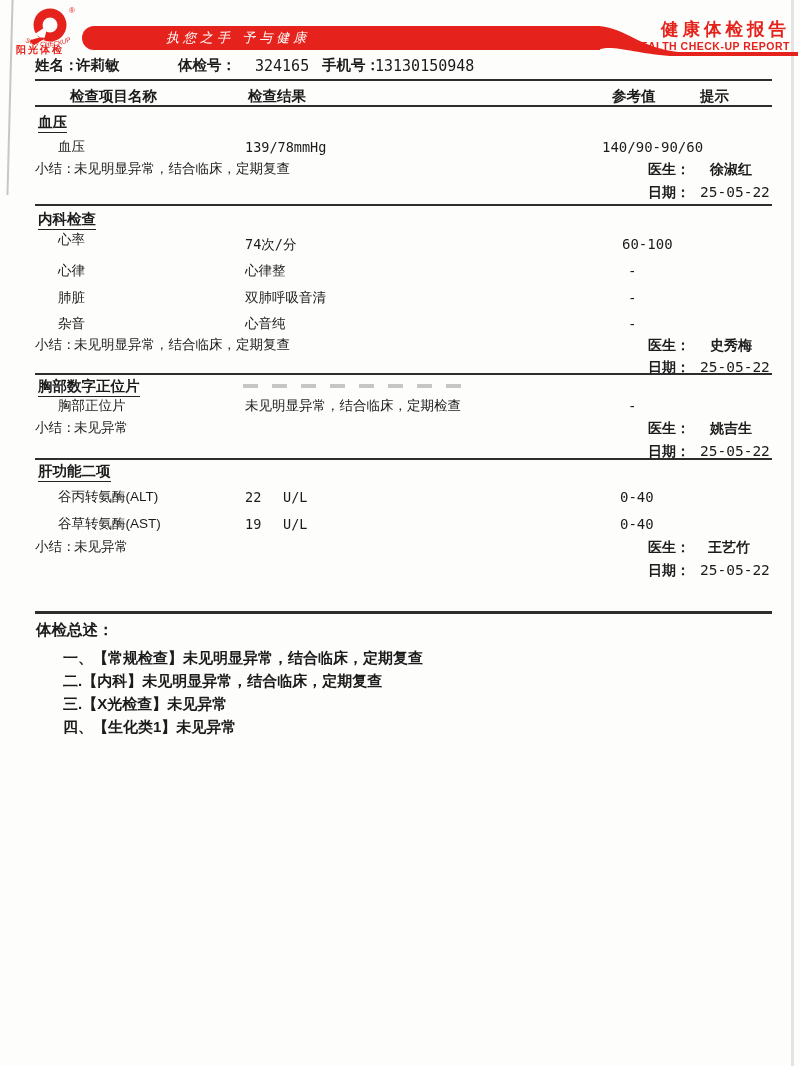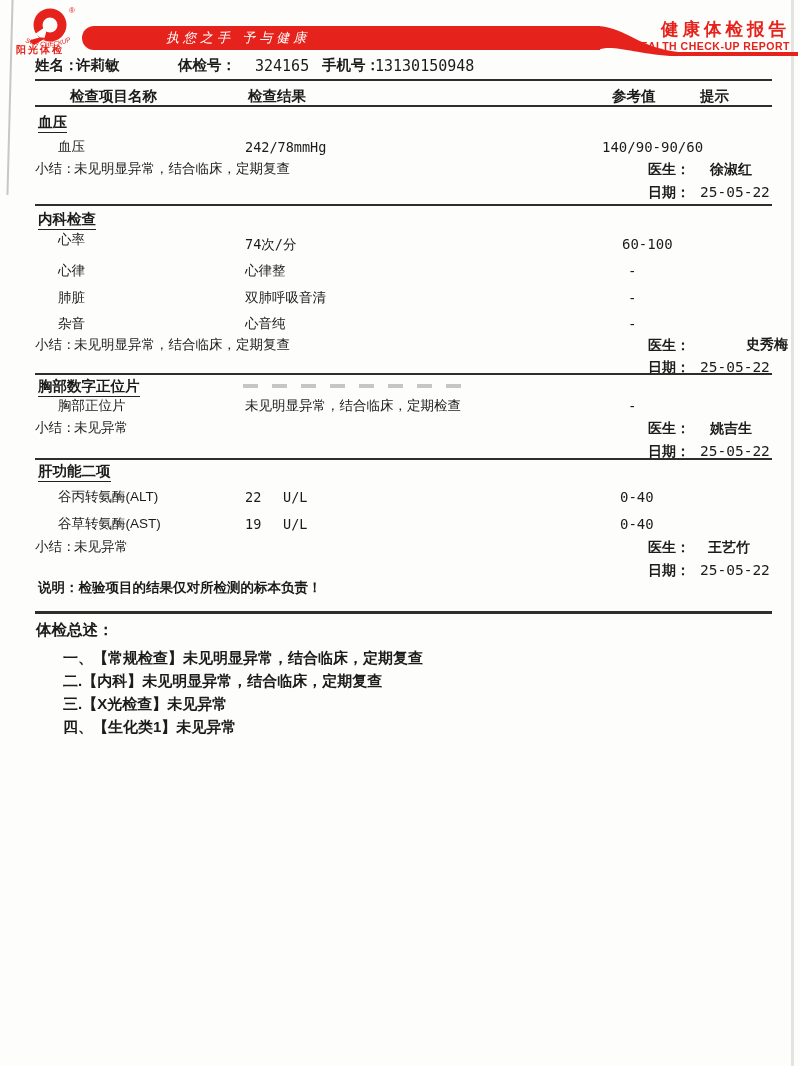--- a/index.html
+++ b/index.html
@@ -66,21 +66,21 @@
 
   <div class="line" style="top:79px;"></div>
   <div class="t b" style="left:70px;top:88px;font-size:14.5px;">检查项目名称</div>
   <div class="t b" style="left:248px;top:88px;font-size:14.5px;">检查结果</div>
   <div class="t b" style="left:612px;top:88px;font-size:14.5px;">参考值</div>
   <div class="t b" style="left:700px;top:88px;font-size:14.5px;">提示</div>
   <div class="line" style="top:105px;"></div>
 
   <div class="t sec-title" style="left:38px;top:114px;">血压</div>
   <div class="t item" style="left:58px;top:139px;">血压</div>
-  <div class="t result mono" style="left:245px;top:139px;">242/78mmHg</div>
+  <div class="t result mono" style="left:245px;top:139px;">139/78mmHg</div>
   <div class="t ref mono" style="left:602px;top:139px;">140/90-90/60</div>
   <div class="t sum" style="left:35px;top:161px;">小结：</div>
   <div class="t sum" style="left:74px;top:161px;">未见明显异常，结合临床，定期复查</div>
   <div class="t doc" style="left:648px;top:161px;">医生：</div>
   <div class="t doc" style="left:710px;top:161px;">徐淑红</div>
   <div class="t doc" style="left:648px;top:184px;">日期：</div>
   <div class="t mono" style="left:700px;top:184px;font-size:14.5px;">25-05-22</div>
   <div class="line" style="top:204px;"></div>
 
   <div class="t sec-title" style="left:38px;top:211px;">内科检查</div>
@@ -92,21 +92,21 @@
   <div class="t ref mono" style="left:628px;top:263px;">-</div>
   <div class="t item" style="left:58px;top:290px;">肺脏</div>
   <div class="t result" style="left:245px;top:290px;">双肺呼吸音清</div>
   <div class="t ref mono" style="left:628px;top:290px;">-</div>
   <div class="t item" style="left:58px;top:316px;">杂音</div>
   <div class="t result" style="left:245px;top:316px;">心音纯</div>
   <div class="t ref mono" style="left:628px;top:316px;">-</div>
   <div class="t sum" style="left:35px;top:337px;">小结：</div>
   <div class="t sum" style="left:74px;top:337px;">未见明显异常，结合临床，定期复查</div>
   <div class="t doc" style="left:648px;top:337px;">医生：</div>
-  <div class="t doc" style="left:746px;top:337px;font-family:Liberation Mono, monospace;">史秀梅</div>
+  <div class="t doc" style="left:710px;top:337px;">史秀梅</div>
   <div class="t doc" style="left:648px;top:359px;">日期：</div>
   <div class="t mono" style="left:700px;top:359px;font-size:14.5px;">25-05-22</div>
   <div class="line" style="top:373px;"></div>
 
   <div class="t sec-title" style="left:38px;top:378px;">胸部数字正位片</div>
   <div class="artifact-dashes"></div>
   <div class="t item" style="left:58px;top:398px;">胸部正位片</div>
   <div class="t result" style="left:245px;top:398px;text-align:right;">未见明显异常，结合临床，定期检查</div>
   <div class="t ref mono" style="left:628px;top:398px;">-</div>
   <div class="t sum" style="left:35px;top:420px;">小结：</div>
@@ -126,21 +126,20 @@
   <div class="t result mono" style="left:245px;top:516px;">19</div>
   <div class="t result mono" style="left:283px;top:516px;">U/L</div>
   <div class="t ref mono" style="left:620px;top:516px;">0-40</div>
   <div class="t sum" style="left:35px;top:539px;">小结：</div>
   <div class="t sum" style="left:74px;top:539px;">未见异常</div>
   <div class="t doc" style="left:648px;top:539px;">医生：</div>
   <div class="t doc" style="left:708px;top:539px;">王艺竹</div>
   <div class="t doc" style="left:648px;top:562px;">日期：</div>
   <div class="t mono" style="left:700px;top:562px;font-size:14.5px;">25-05-22</div>
 
-  <div class="t sb" style="left:38px;top:580px;font-size:13.5px;">说明：检验项目的结果仅对所检测的标本负责！</div>
 
   <div class="line" style="top:611px;height:2.5px;"></div>
 
   <div class="t b" style="left:36px;top:621px;font-size:15.5px;">体检总述：</div>
   <div class="t sb" style="left:63px;top:672px;font-size:15px;">二.【内科】未见明显异常，结合临床，定期复查</div>
   <div class="t sb" style="left:63px;top:649px;font-size:15px;">一、【常规检查】未见明显异常，结合临床，定期复查</div>
   <div class="t sb" style="left:63px;top:695px;font-size:15px;">三.【X光检查】未见异常</div>
   <div class="t sb" style="left:63px;top:718px;font-size:15px;">四、【生化类1】未见异常</div>
 
 </div>

